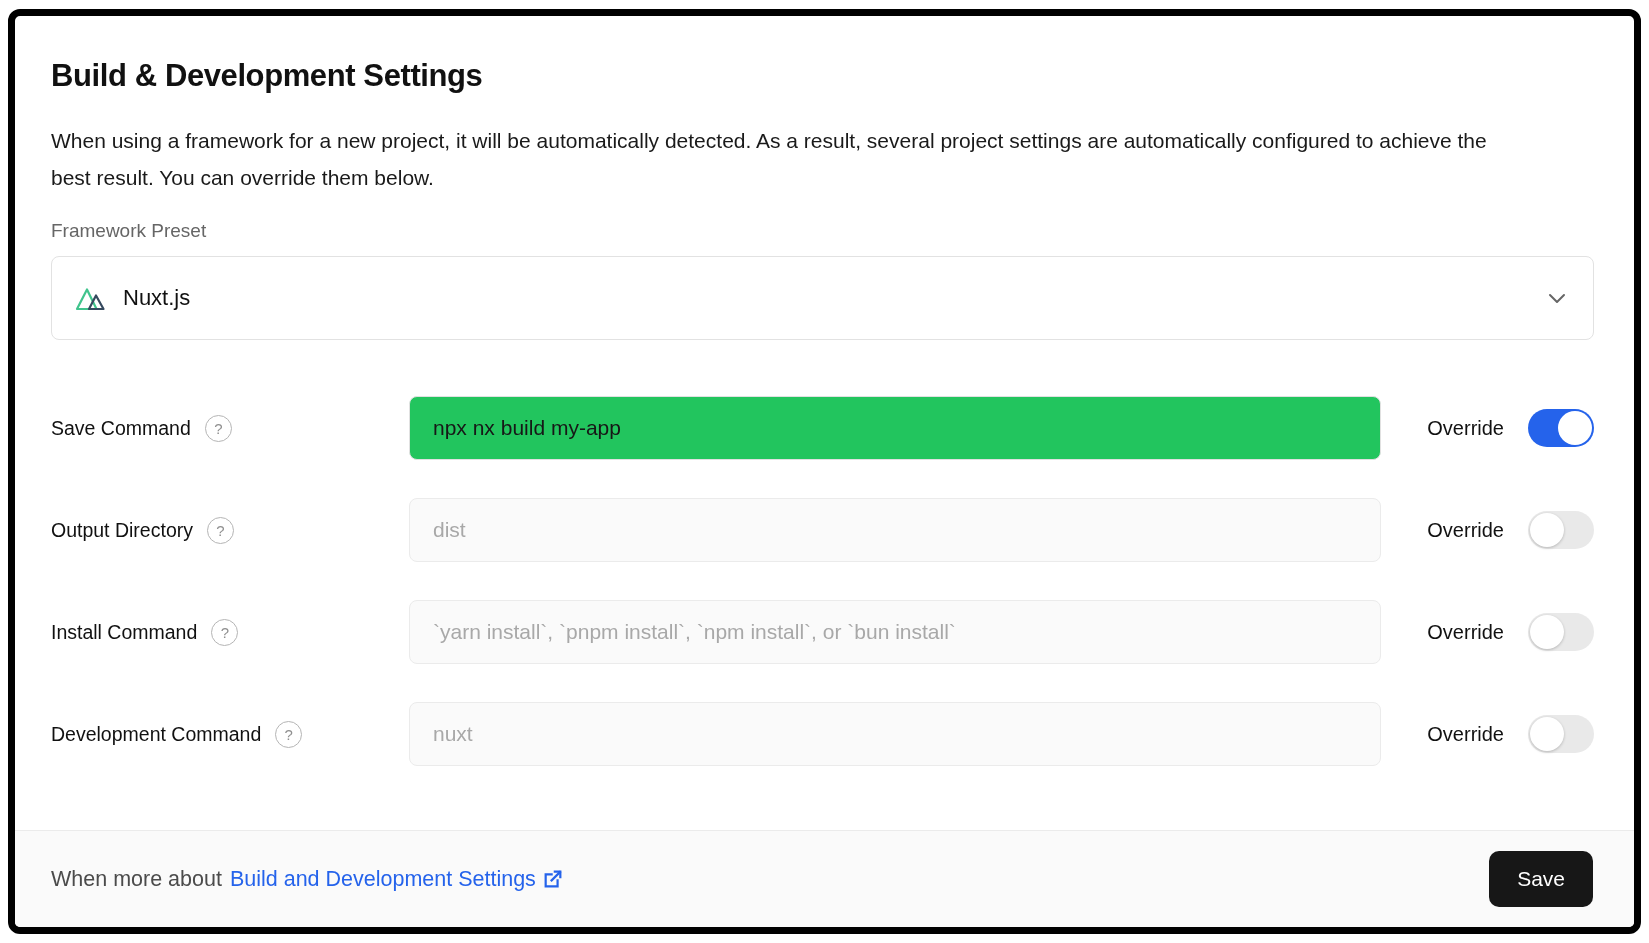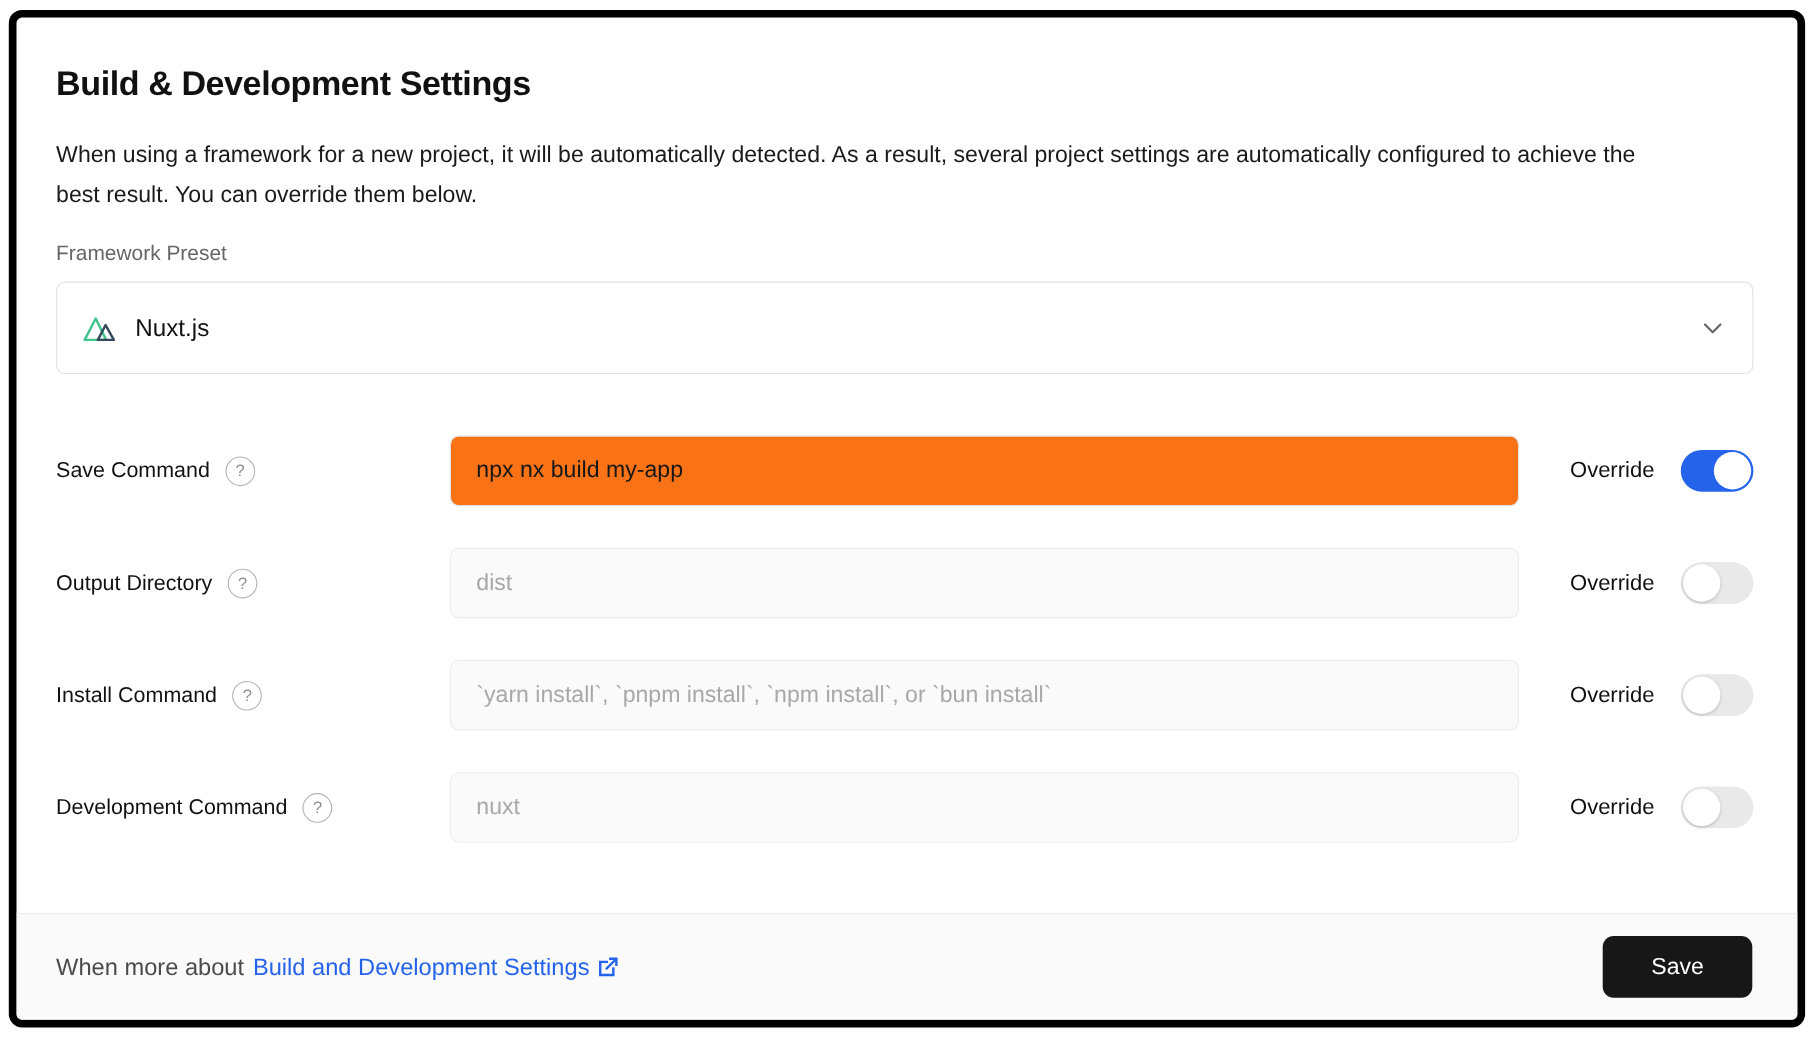--- a/index.html
+++ b/index.html
@@ -39,21 +39,21 @@
   .row { display: grid; grid-template-columns: 358px 1fr auto; align-items: center; margin-bottom: 38px; }
   .row-label { display: flex; align-items: center; gap: 14px; font-size: 19.5px; font-weight: 500; color: #111111; }
   .help {
     width: 27px; height: 27px; border: 1.5px solid #b5b5b5; border-radius: 50%;
     color: #8f8f8f; font-size: 15px; font-weight: 500;
     display: flex; align-items: center; justify-content: center; cursor: default;
   }
   .field {
     width: 100%; height: 64px; border: 1px solid #e1e1e1; border-radius: 8px;
     padding: 0 23px; font-size: 21px; color: #171717; outline: none;
-    font-family: "Liberation Sans", sans-serif; background: #f97316;
+    font-family: "Liberation Sans", sans-serif; background: #22c55e;
   }
   .field::placeholder { color: #a8a8a8; }
   .field.disabled { background: #fafafa; border-color: #ebebeb; }
 
   .override { display: flex; align-items: center; gap: 24px; margin-left: 46px; }
   .override-label { font-size: 20px; font-weight: 500; color: #111111; }
   .toggle {
     width: 66px; height: 38px; border-radius: 19px; background: #e9e9e9;
     position: relative; cursor: pointer; flex-shrink: 0;
   }
@@ -70,21 +70,21 @@
     display: flex; align-items: center; justify-content: space-between;
     padding: 0 41px 0 36px;
   }
   .learn { font-size: 21.5px; color: #4b4b4b; display: flex; align-items: center; }
   .learn a {
     color: #2563eb; text-decoration: none; margin-left: 8px;
     display: inline-flex; align-items: center; gap: 6px; cursor: pointer;
   }
   .save-btn {
     background: #171717; color: #ffffff; border: none; border-radius: 10px;
-    height: 56px; padding: 0 44px; font-size: 21px; font-weight: 500;
+    height: 56px; padding: 0 28px; font-size: 21px; font-weight: 500;
     font-family: "Liberation Sans", sans-serif; cursor: pointer;
   }
 </style>
 </head>
 <body>
 
 <div class="card">
   <div class="content">
 
     <div class="title">Build &amp; Development Settings</div>

